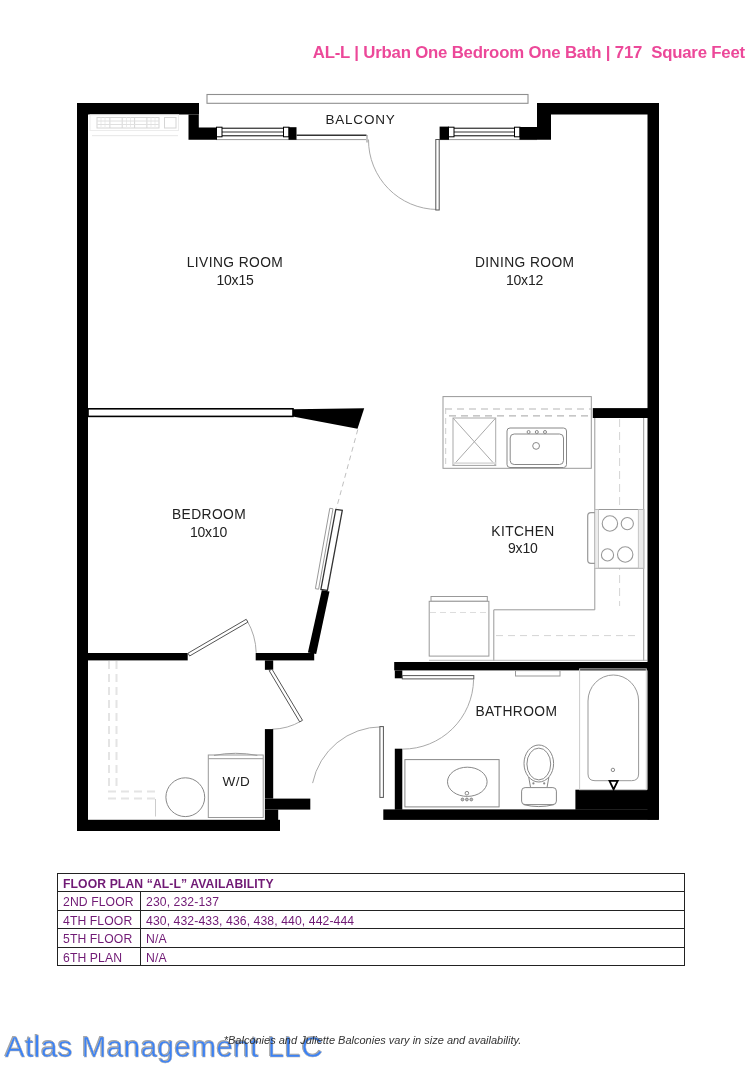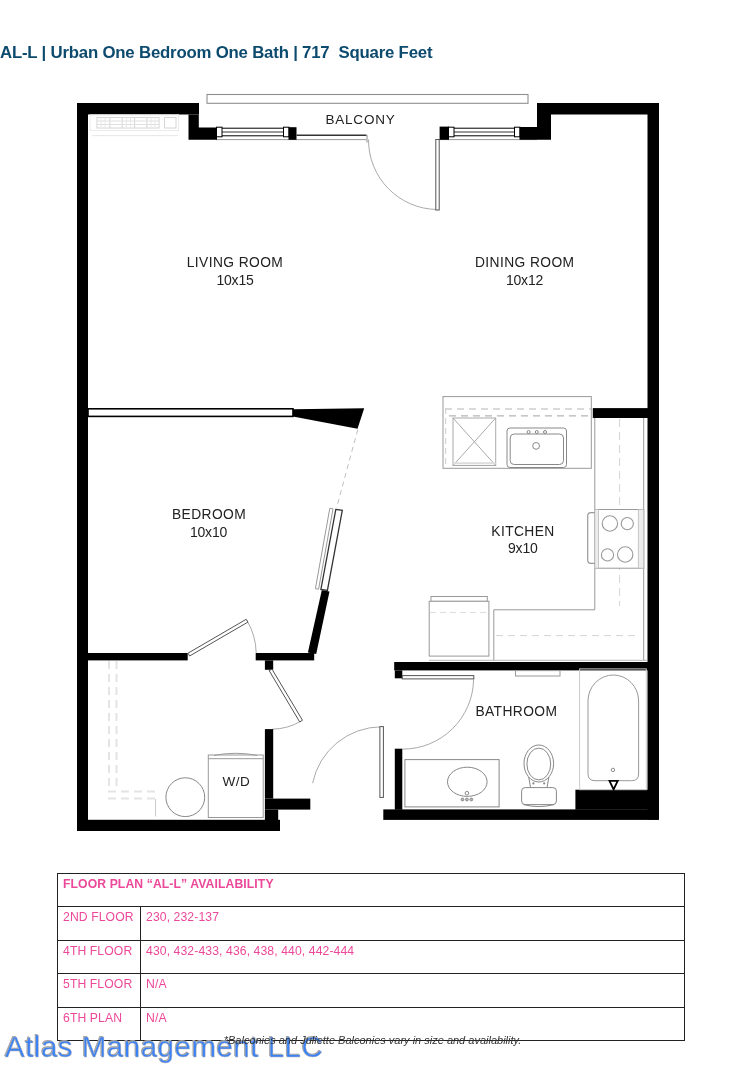--- a/index.html
+++ b/index.html
@@ -1,22 +1,22 @@
 <!DOCTYPE html>
 <html><head>
 <meta charset="utf-8">
 <style>
   html,body{margin:0;padding:0;background:#fff;}
   body{width:745px;height:1080px;position:relative;font-family:"Liberation Sans",sans-serif;}
   .abs{position:absolute;}
-  #title{width:745px;top:43px;text-align:left;font-weight:bold;font-size:16.8px;color:#0c4a6e;letter-spacing:-0.2px;}
+  #title{width:745px;top:43px;text-align:right;font-weight:bold;font-size:16.8px;color:#ec4899;letter-spacing:-0.2px;}
   table{border-collapse:collapse;table-layout:fixed;}
   #avail{left:57px;top:873px;width:628px;}
   #avail{border:1.6px solid #111;}
-  #avail td{border:1px solid #222;font-size:12.2px;color:#ec4899;padding:4px 0 16px 5px;height:12.4px;line-height:12.4px;vertical-align:middle;white-space:nowrap;letter-spacing:0.1px;}
+  #avail td{border:1px solid #222;font-size:12.2px;color:#701a75;padding:4px 0 1px 5px;height:12.4px;line-height:12.4px;vertical-align:middle;white-space:nowrap;letter-spacing:0.1px;}
   #avail .hd{font-weight:bold;}
   #foot{width:745px;top:1034px;text-align:center;font-style:italic;font-size:11px;color:#333;}
   #wm{left:5px;top:1030px;font-size:29.5px;color:#3b82f6;letter-spacing:0.5px;
       -webkit-text-stroke:0.45px #b5b5b5;
       text-shadow:-1px -1px 0 #a2a2a2;}
 </style>
 </head>
 <body>
 
 <div class="abs" id="title">AL-L | Urban One Bedroom One Bath | 717&nbsp; Square Feet</div>

